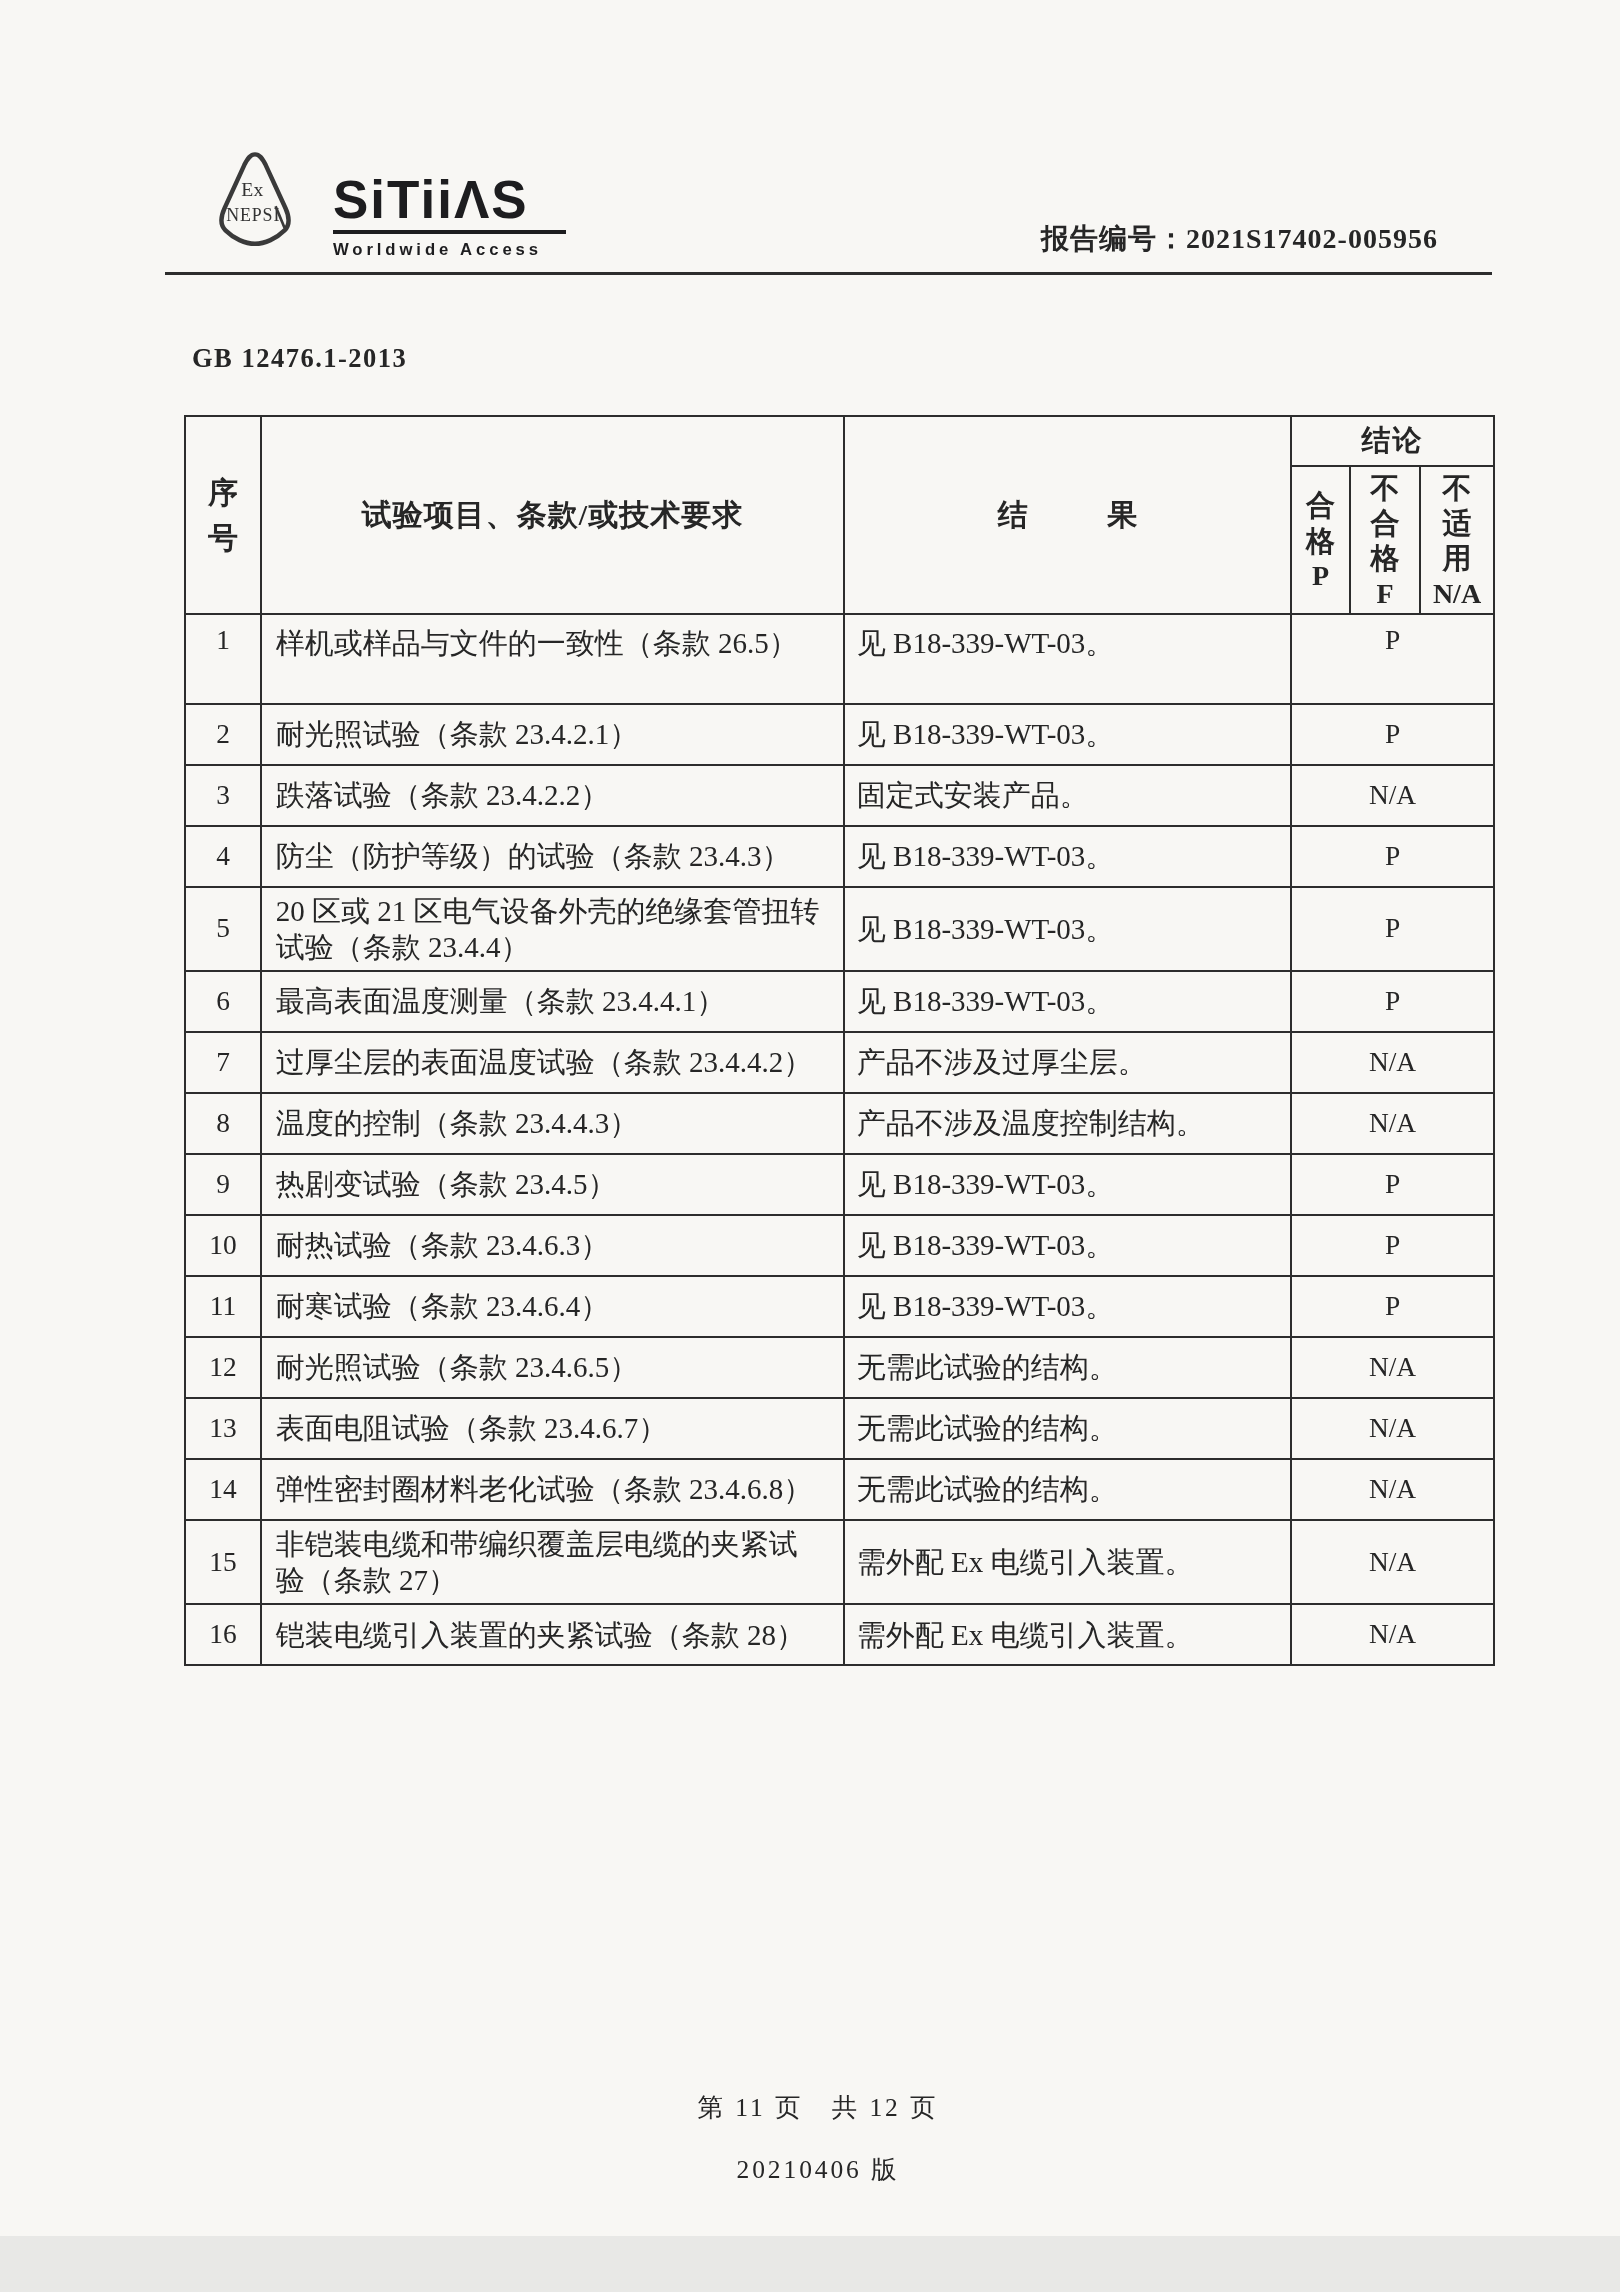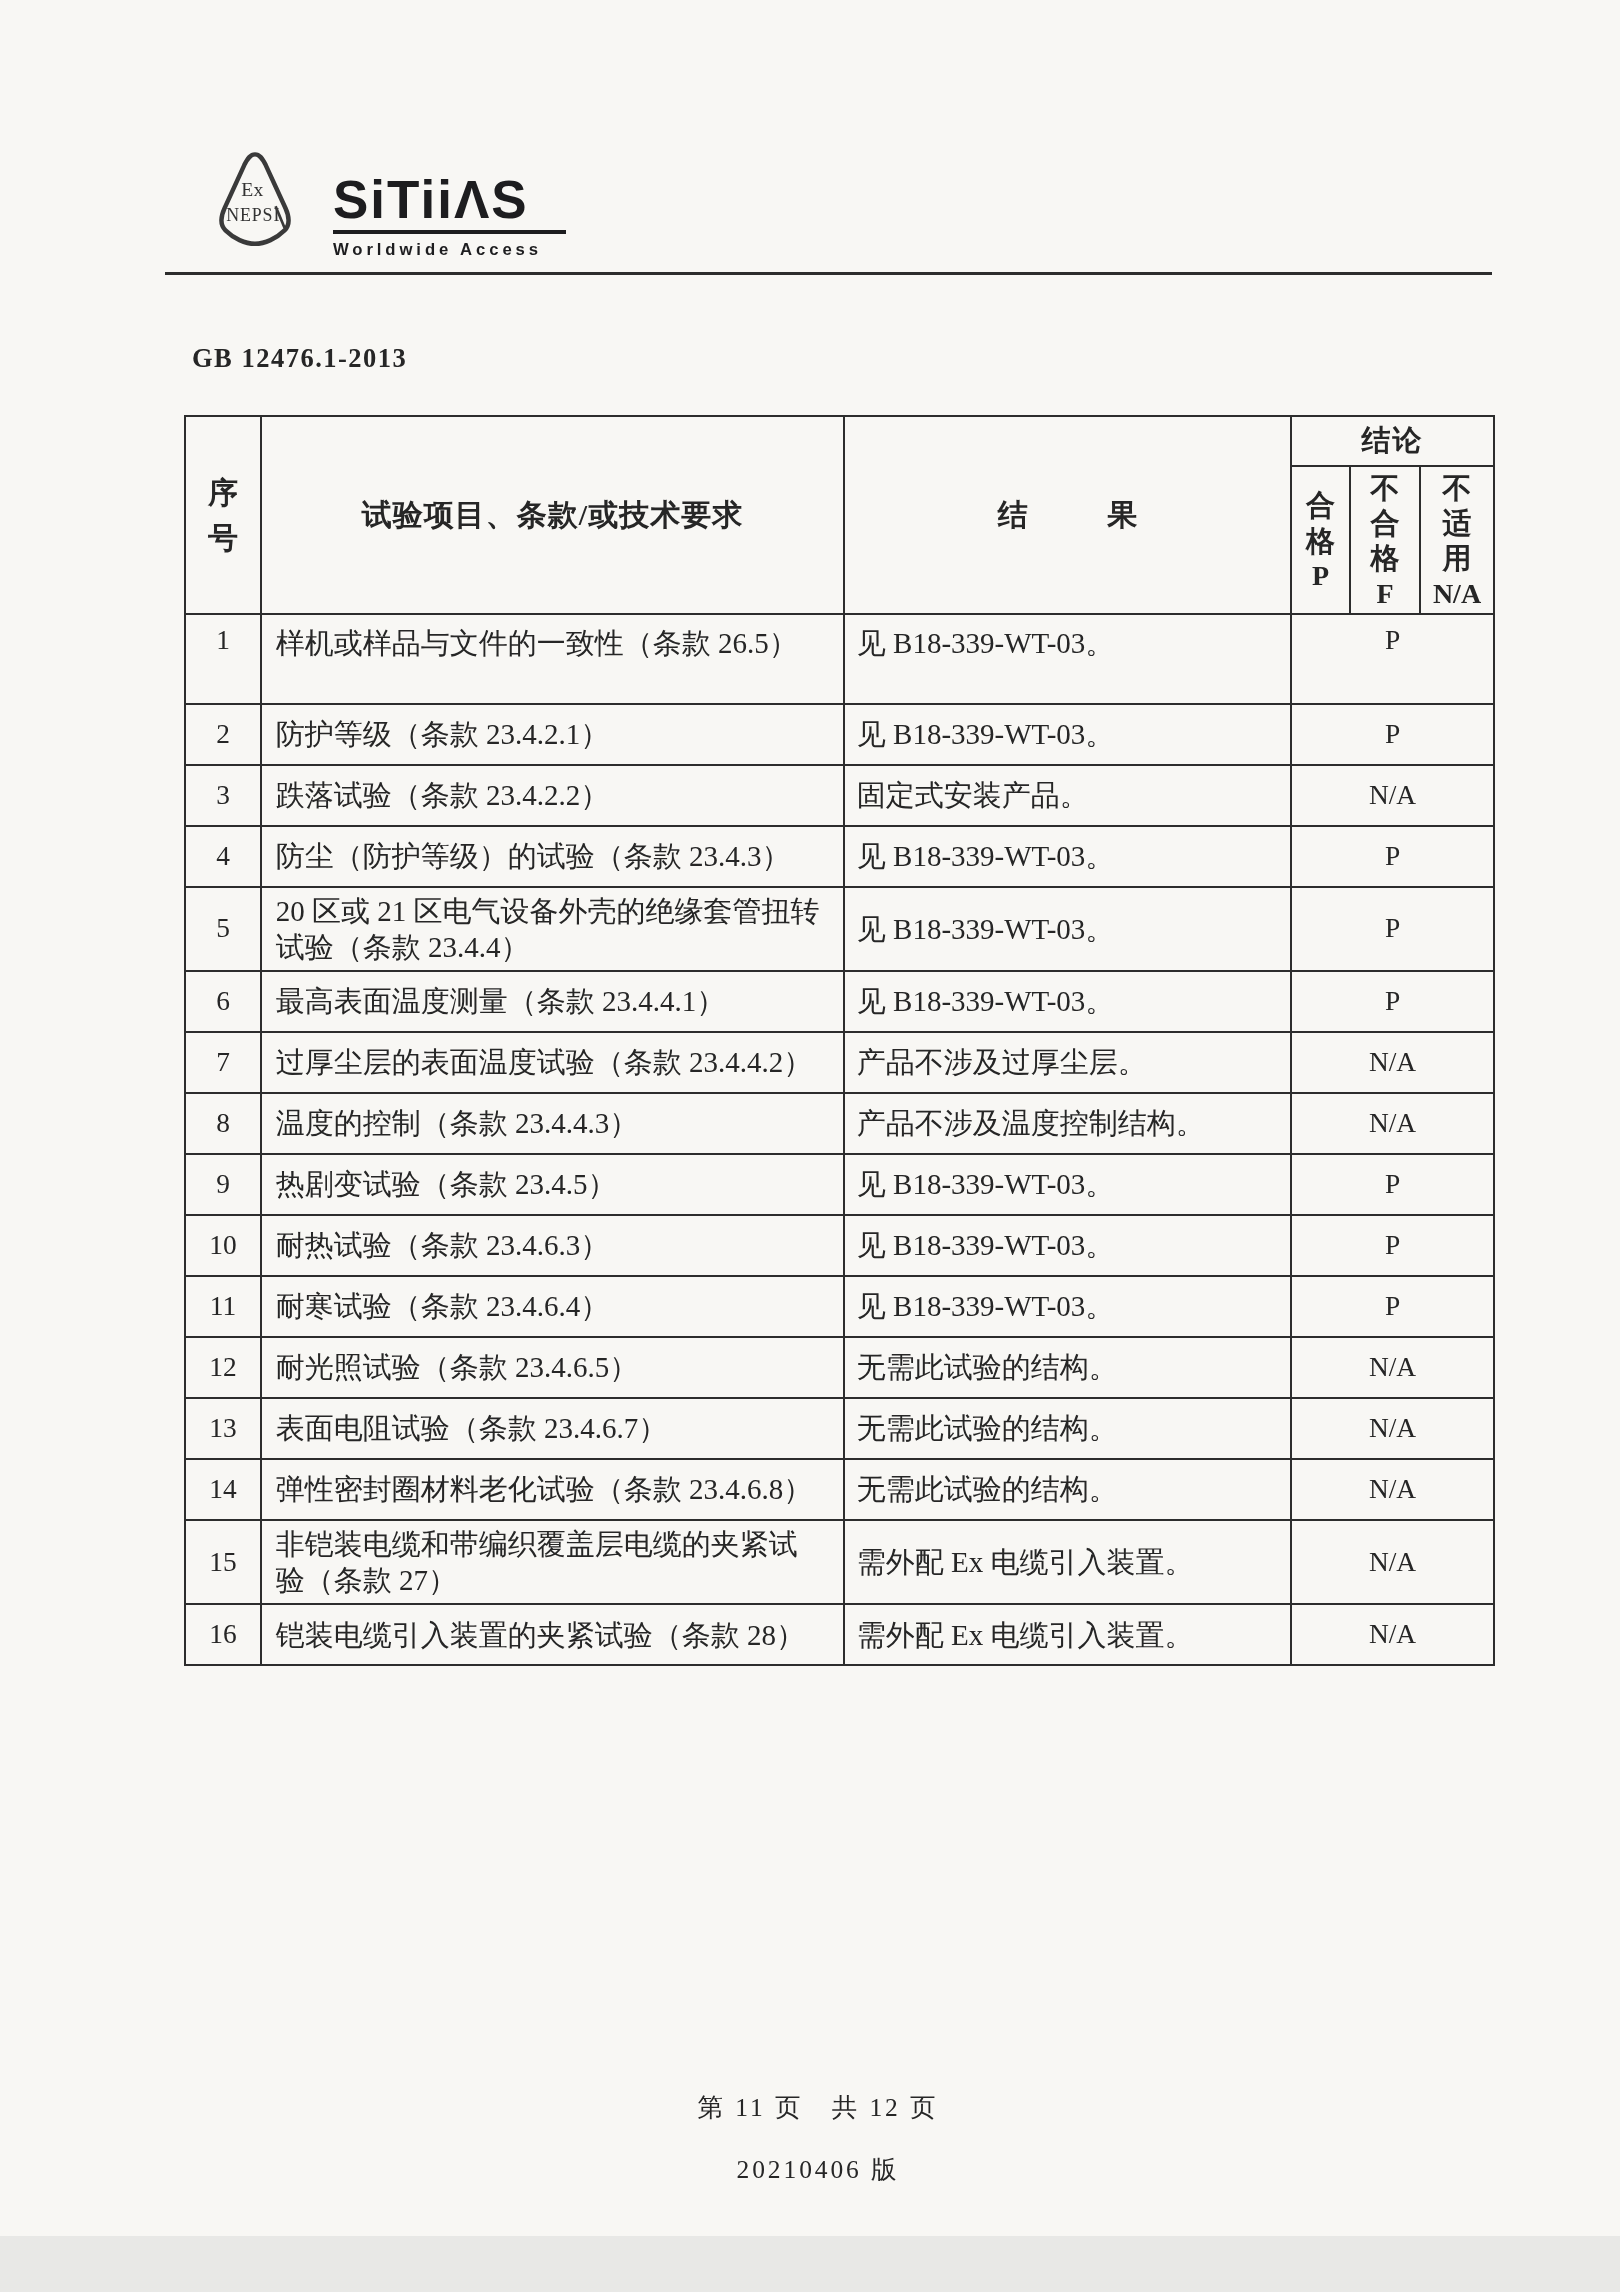--- a/index.html
+++ b/index.html
@@ -88,20 +88,21 @@
       <text x="48" y="80" text-anchor="middle" font-size="20" letter-spacing="1" font-family="Liberation Serif, DejaVu Serif, serif" fill="#333">NEPSI</text>
       <line x1="73" y1="64" x2="83" y2="88" stroke="#3a3a3a" stroke-width="3"></line>
     </svg>
     <div class="brand-block">
       <div class="brand">SiTiiΛS</div>
       <div class="brand-rule"></div>
       <div class="tagline">Worldwide Access</div>
     </div>
   </div>
 
+  <div class="report-no">报告编号：2021S17402-005956</div>
   <div class="hdr-rule"></div>
   <div class="standard">GB 12476.1-2013</div>
 
   <div class="tbl-wrap">
     <table>
       <colgroup>
         <col style="width:76px">
         <col style="width:583px">
         <col style="width:447px">
         <col style="width:59px">
@@ -134,21 +135,21 @@
 
           <tr>
             <td class="no">1</td>
             <td class="item">样机或样品与文件的一致性（条款 26.5）</td>
             <td class="result">见 B18-339-WT-03。</td>
             <td class="concl" colspan="3">P</td>
           </tr>
 
           <tr>
             <td class="no">2</td>
-            <td class="item">防护等级（条款 23.4.2.1）</td>
+            <td class="item">耐光照试验（条款 23.4.2.1）</td>
             <td class="result">见 B18-339-WT-03。</td>
             <td class="concl" colspan="3">P</td>
           </tr>
 
           <tr>
             <td class="no">3</td>
             <td class="item">跌落试验（条款 23.4.2.2）</td>
             <td class="result">固定式安装产品。</td>
             <td class="concl" colspan="3">N/A</td>
           </tr>

